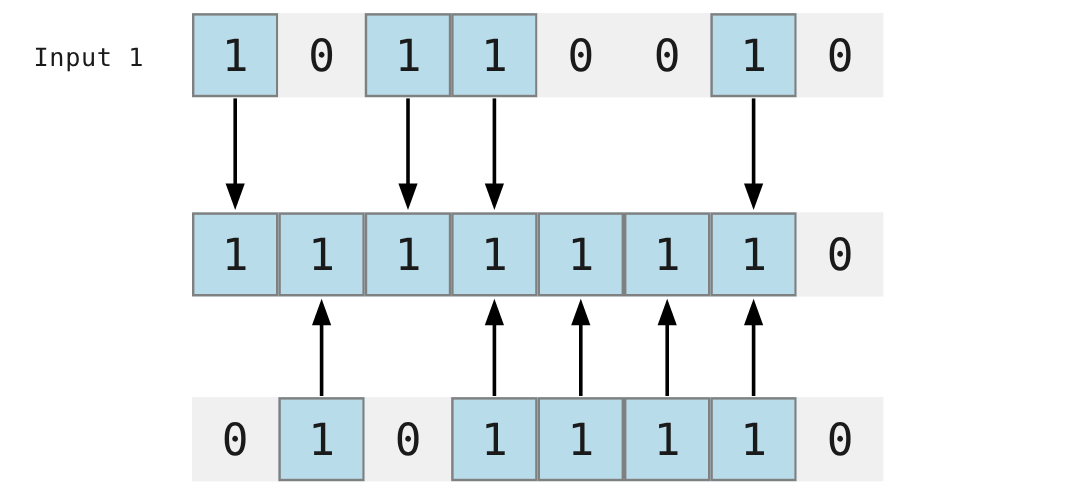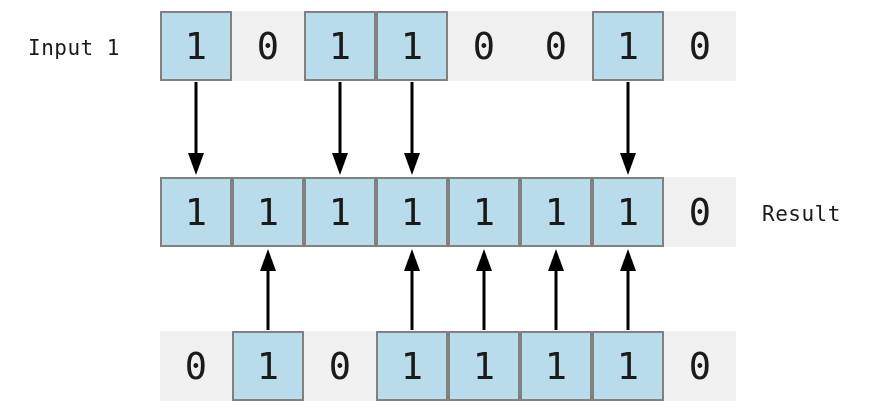--- a/index.html
+++ b/index.html
@@ -96,21 +96,20 @@
       <div class="bit-cell on">1</div>
       <div class="bit-cell on">1</div>
       <div class="bit-cell on">1</div>
       <div class="bit-cell on">1</div>
       <div class="bit-cell on">1</div>
       <div class="bit-cell on">1</div>
       <div class="bit-cell on">1</div>
       <div class="bit-cell off">0</div>
     </div>
 
-  <div class="row-label" id="label-result">Result</div>
 
   <div class="bit-row" id="row-input2">
       <div class="bit-cell off">0</div>
       <div class="bit-cell on">1</div>
       <div class="bit-cell off">0</div>
       <div class="bit-cell on">1</div>
       <div class="bit-cell on">1</div>
       <div class="bit-cell on">1</div>
       <div class="bit-cell on">1</div>
       <div class="bit-cell off">0</div>

